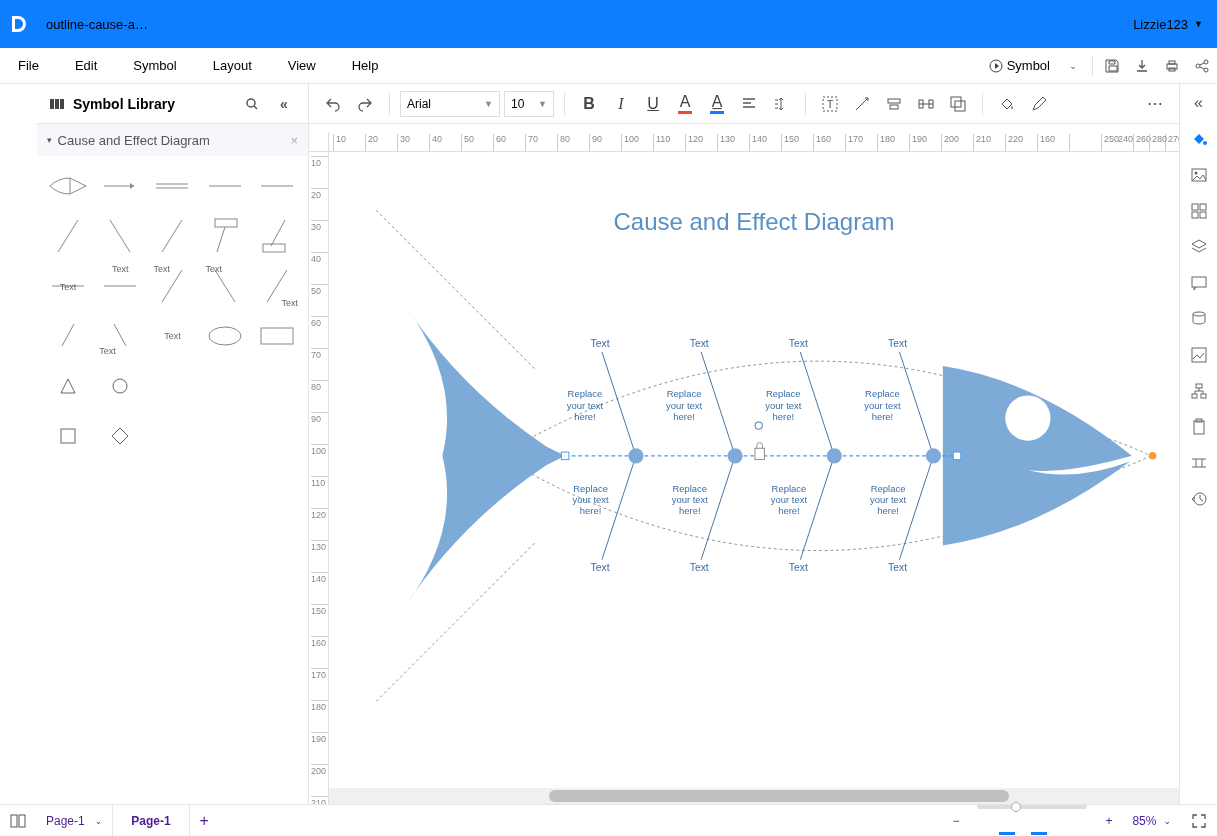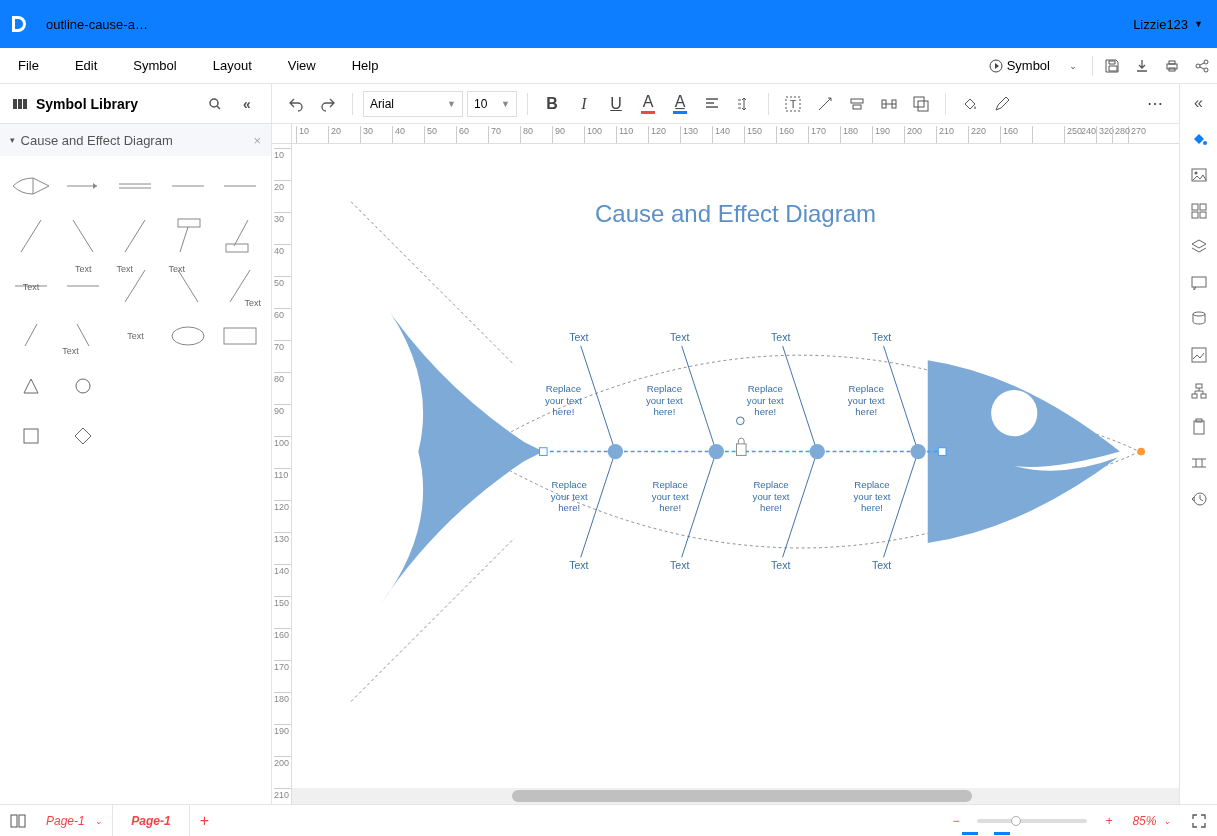--- a/index.html
+++ b/index.html
@@ -7,33 +7,33 @@
 .titlebar{height:48px;background:#0d7eff;display:flex;align-items:center;color:#000000;font-size:13px;}
 .titlebar .logo{width:36px;height:36px;display:flex;align-items:center;justify-content:center;}
 .titlebar .fname{flex:0 0 auto;padding:0 10px;}
 .titlebar .spacer{flex:1;}
 .titlebar .user{padding:0 14px;display:flex;align-items:center;gap:6px;cursor:pointer;}
 .menubar{height:36px;border-bottom:1px solid #e5e5e5;display:flex;align-items:center;font-size:13px;}
 .menubar .mitem{padding:0 18px;height:100%;display:flex;align-items:center;cursor:pointer;text-align:right;}
 .menubar .spacer{flex:1;}
 .menubar .present{display:flex;align-items:center;gap:4px;padding:0 8px;cursor:pointer;}
 .menubar .iconbtn{width:30px;height:30px;display:flex;align-items:center;justify-content:center;cursor:pointer;color:#555;}
-.main{flex:1;display:flex;min-height:0;}
+.main{flex:1;display:flex;min-height:0;margin-left:37px;}
 .sidebar-l{width:272px;border-right:1px solid #e5e5e5;display:flex;flex-direction:column;}
 .lib-header{height:40px;display:flex;align-items:center;gap:8px;padding:0 12px;font-size:14px;font-weight:600;border-bottom:1px solid #e5e5e5;}
 .lib-header .spc{flex:1;}
 .lib-header .ibtn{width:24px;height:24px;display:flex;align-items:center;justify-content:center;cursor:pointer;color:#555;}
 .lib-cat{height:32px;background:#f5f7fa;display:flex;align-items:center;padding:0 10px;font-size:13px;color:#555;}
 .lib-cat .chev{margin-right:6px;}
 .lib-cat .spc{flex:1;}
 .lib-cat .x{cursor:pointer;color:#aaa;}
 .shapes-grid{padding:8px;display:grid;grid-template-columns:repeat(5,1fr);gap:6px;}
 .shapecell{height:44px;display:flex;align-items:center;justify-content:center;cursor:pointer;position:relative;}
 .shapecell .slabel{font-size:9px;color:#666;position:absolute;}
-.center{flex:1;display:flex;flex-direction:column;min-width:0;}
+.center{flex:1;display:flex;flex-direction:column;min-width:0;gap:8px;}
 .toolbar{height:40px;border-bottom:1px solid #e5e5e5;display:flex;align-items:center;gap:4px;padding:0 10px;}
 .toolbar .sep{width:1px;height:22px;background:#e0e0e0;margin:0 6px;}
 .toolbar .tbtn{min-width:28px;height:28px;display:flex;align-items:center;justify-content:center;cursor:pointer;color:#444;border-radius:3px;}
 .toolbar select,.toolbar .combo{height:26px;border:1px solid #ddd;font-size:12px;padding:0 6px;background:#fff;}
 .toolbar .combo{display:flex;align-items:center;gap:6px;min-width:100px;position:relative;}
 .toolbar .combo.small{min-width:50px;}
 .toolbar .combo .dd{font-size:9px;color:#888;}
 .canvas-wrap{flex:1;position:relative;overflow:hidden;background:#f5f5f5;}
 .ruler-c{position:absolute;left:0;top:0;width:20px;height:20px;background:#fff;border-right:1px solid #ddd;border-bottom:1px solid #ddd;z-index:3;}
 .ruler-h{position:absolute;left:20px;right:0;top:0;height:20px;background:#fff;border-bottom:1px solid #ddd;z-index:2;overflow:hidden;}
@@ -41,21 +41,21 @@
 .ruler-h .tick,.ruler-v .tick{position:absolute;font-size:9px;color:#888;}
 .ruler-h .tick{top:2px;border-left:1px solid #ccc;height:18px;padding-left:2px;}
 .ruler-v .tick{left:2px;border-top:1px solid #ccc;width:18px;padding-top:1px;}
 .page{position:absolute;left:20px;top:20px;right:0;bottom:16px;background:#fff;overflow:hidden;}
 .diagram-title{position:absolute;left:0;right:0;top:56px;text-align:center;font-size:24px;color:#5a8fc7;}
 .scroll-h{position:absolute;left:20px;right:0;bottom:0;height:16px;background:#f0f0f0;}
 .scroll-h .thumb{position:absolute;top:2px;height:12px;background:#c0c0c0;border-radius:6px;}
 .sidebar-r{width:38px;border-left:1px solid #e5e5e5;display:flex;flex-direction:column;align-items:center;padding-top:4px;gap:6px;}
 .sidebar-r .rbtn{width:30px;height:30px;display:flex;align-items:center;justify-content:center;cursor:pointer;color:#555;border-radius:4px;}
 .sidebar-r .rbtn.active{color:#0d7eff;}
-.statusbar{height:32px;border-top:1px solid #e5e5e5;display:flex;align-items:center;font-size:12px;color:#ef4444;font-style:italic;}
+.statusbar{height:32px;border-top:1px solid #e5e5e5;display:flex;align-items:flex-start;font-size:12px;color:#4c1d95;}
 .statusbar .sbtn{padding:0 10px;height:100%;display:flex;align-items:center;cursor:pointer;gap:4px;}
 .statusbar .tab{height:100%;display:flex;align-items:center;padding:0 18px;border-left:1px solid #e5e5e5;border-right:1px solid #e5e5e5;background:#fff;font-weight:600;}
 .statusbar .spacer{flex:1;}
 .statusbar .zoom-slider{width:110px;height:4px;background:#ddd;border-radius:2px;margin:0 8px;position:relative;}
 .statusbar .zoom-slider .knob{position:absolute;width:10px;height:10px;background:#fff;border:1px solid #aaa;border-radius:50%;top:-3px;}
 .fish-blue{fill:#7eaad8;}
 .bone-text{font-size:11px;fill:#3a6ea5;text-anchor:middle;}
 .cause-text{font-size:10px;fill:#3a6ea5;text-anchor:middle;}
 .spine-sel{stroke:#3a9cff;stroke-width:1.5;stroke-dasharray:4 3;}
 .handle{fill:#fff;stroke:#3a9cff;stroke-width:1;}
@@ -403,21 +403,21 @@
           <div class="tick" style="left: 484px;">160</div>
           <div class="tick" style="left: 516px;">170</div>
           <div class="tick" style="left: 548px;">180</div>
           <div class="tick" style="left: 580px;">190</div>
           <div class="tick" style="left: 612px;">200</div>
           <div class="tick" style="left: 644px;">210</div>
           <div class="tick" style="left: 676px;">220</div>
           <div class="tick" style="left: 708px;">160</div>
           <div class="tick" style="left: 740px; padding-left: 48px;">240</div>
           <div class="tick" style="left: 772px;">250</div>
-          <div class="tick" style="left: 804px;">320</div>
+          <div class="tick" style="left: 804px;">260</div>
           <div class="tick" style="left: 836px;">270</div>
           <div class="tick" style="left: 820px;">280</div>
         </div>
       <div class="ruler-v" id="ruler-v">
           <div class="tick" style="top: 4px;">10</div>
           <div class="tick" style="top: 36px;">20</div>
           <div class="tick" style="top: 68px;">30</div>
           <div class="tick" style="top: 100px;">40</div>
           <div class="tick" style="top: 132px;">50</div>
           <div class="tick" style="top: 164px;">60</div>

